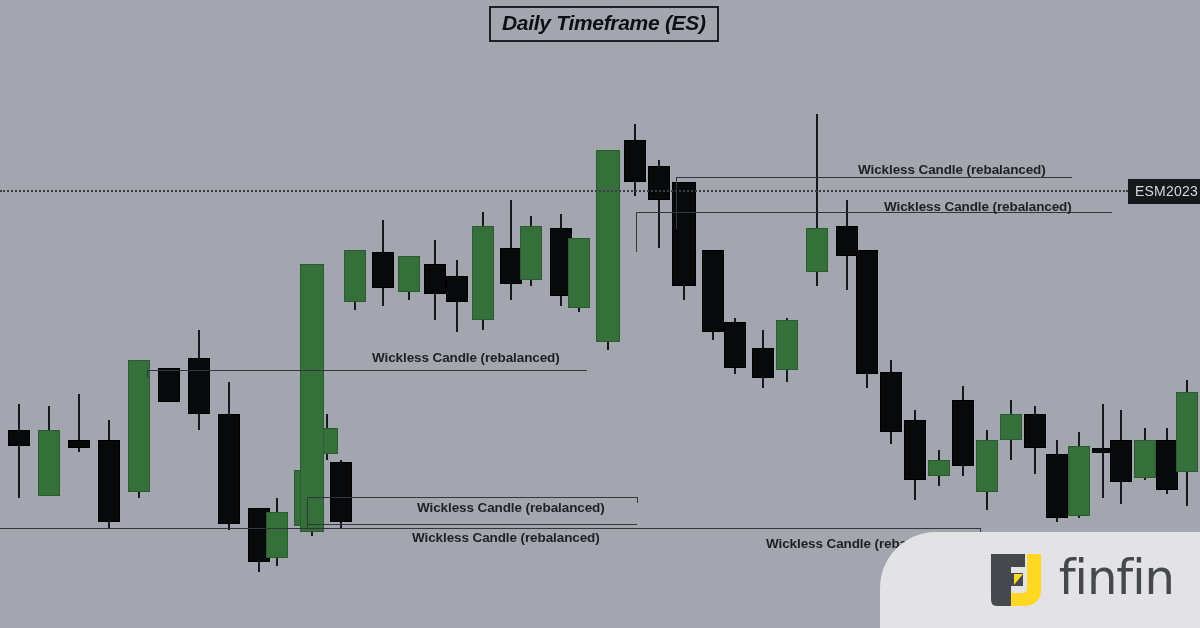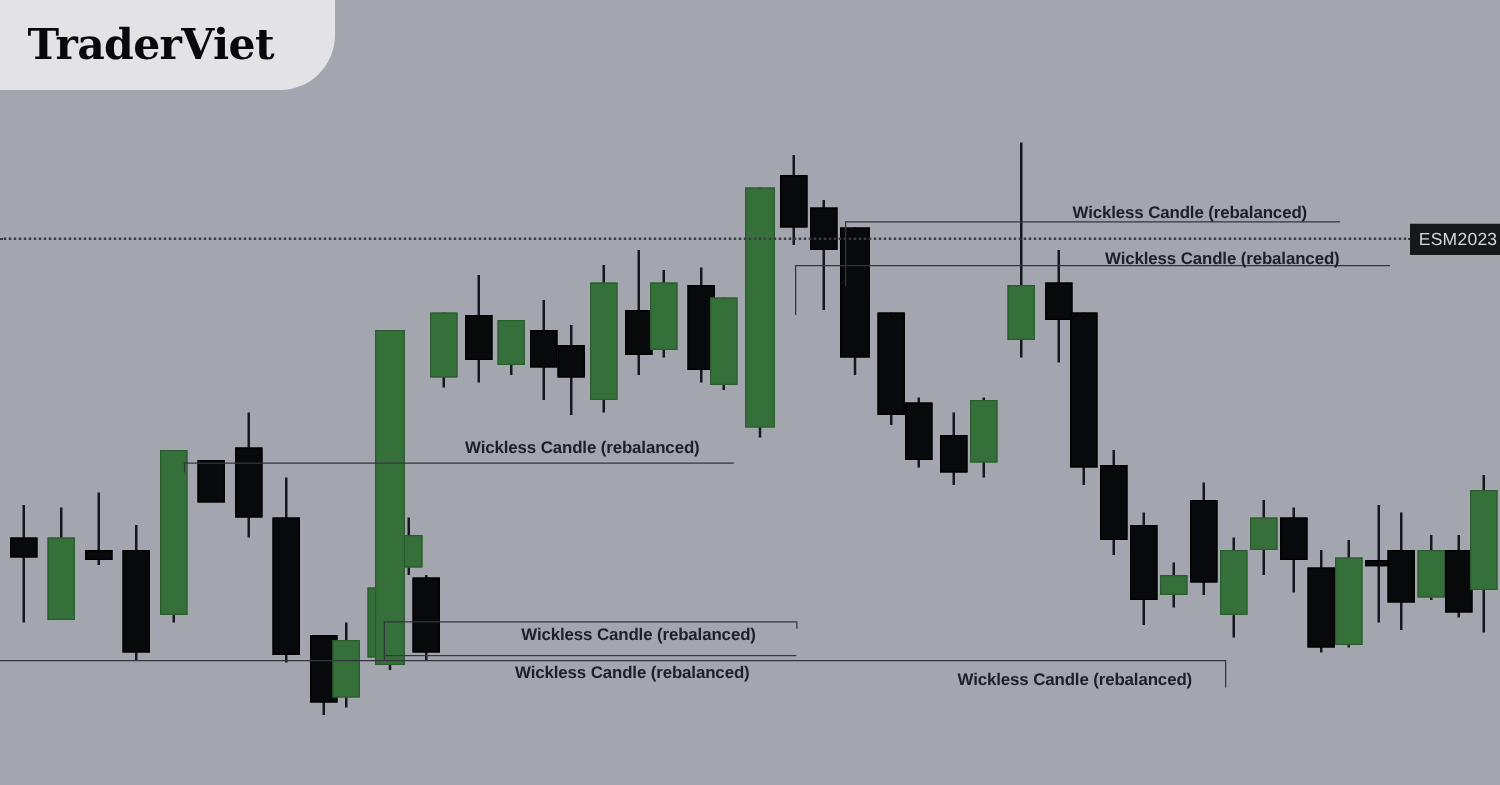--- a/index.html
+++ b/index.html
@@ -317,19 +317,32 @@
   <div class="anno" style="left:372px;top:350px;">Wickless Candle (rebalanced)</div>
   <div class="anno" style="left:417px;top:500px;">Wickless Candle (rebalanced)</div>
   <div class="anno" style="left:412px;top:530px;">Wickless Candle (rebalanced)</div>
   <div class="anno" style="left:766px;top:536px;">Wickless Candle (rebalanced)</div>
 
   <div id="price-tag">
     <span>ESM2023</span>
   </div>
 
 
-
-  <div id="tv-banner">
-    <div class="tv-text">TraderViet</div>
+  <div id="title-box">
+    <div class="t">Daily Timeframe (ES)</div>
   </div>
 
 
+  <div id="finfin">
+    <span class="mark">
+      <svg viewBox="0 0 62 56" width="62" height="56" aria-hidden="true">
+
+        <path d="M34 2 h16 v36 c0 10 -7 16 -17 16 h-16 v-13 h14 c4 0 5 -2 5 -6 V2 z" fill="#ffd824"></path>
+
+        <path d="M8 2 h26 v13 h-14 v6 h12 v13 h-12 v20 h-14 c-5 0 -6 -3 -6 -8 V2 z" fill="#45484d"></path>
+
+        <path d="M23 22 h9 l-9 11 z" fill="#ffd824"></path>
+      </svg>
+    </span>
+    <span class="word">finfin</span>
+  </div>
+
 </div>
 
 </body></html>

